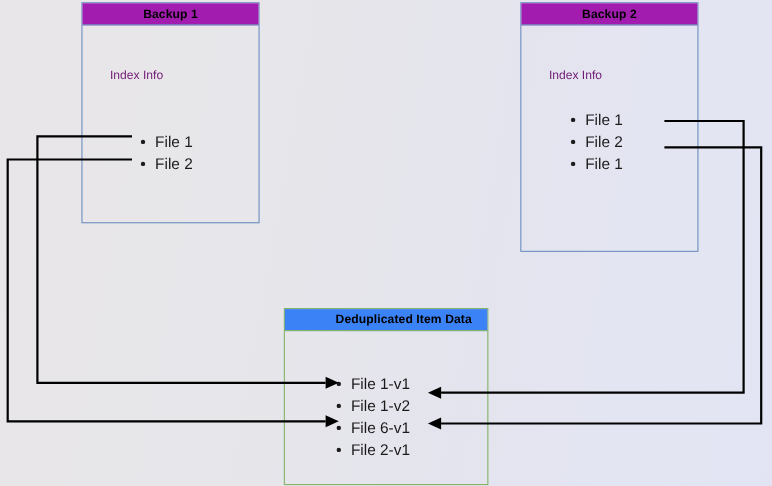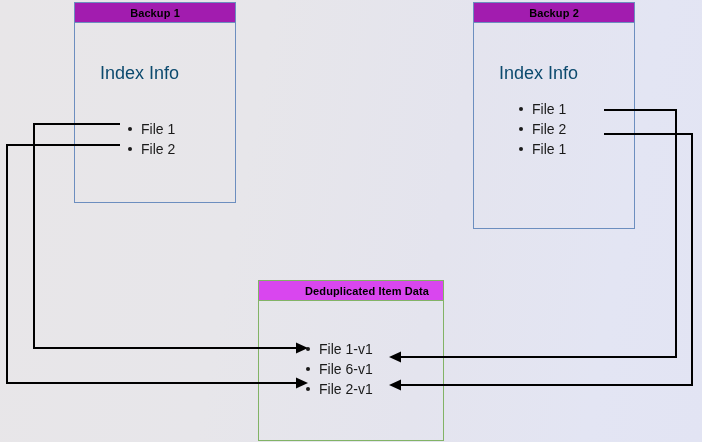--- a/index.html
+++ b/index.html
@@ -42,29 +42,29 @@
     border-bottom: 1px solid #6c8ebf;
     font-size: 11px;
     font-weight: bold;
     color: #000;
     display: flex;
     align-items: center;
     justify-content: center;
     letter-spacing: 0.1px;
   }
   .box.green .box-header {
-    background: #d946ef;
+    background: #3b82f6;
     border-bottom-color: #82b366;
     padding-left: 32px;
   }
 
   .index-label {
     position: absolute;
-    font-size: 18px;
-    color: #0c4a6e;
+    font-size: 11px;
+    color: #701a75;
     white-space: nowrap;
   }
 
   .file-list {
     position: absolute;
     margin: 0;
     padding: 0;
     list-style: none;
   }
   .file-list li {
@@ -128,20 +128,21 @@
       <li>File 1</li>
       <li>File 2</li>
       <li>File 1</li>
     </ul>
   </div>
 
   <div class="box green" style="left:258px; top:280px; width:186px; height:161px;">
     <div class="box-header">Deduplicated Item Data</div>
     <ul class="file-list" style="left:47px; top:58px;">
       <li>File 1-v1</li>
+      <li>File 1-v2</li>
       <li>File 6-v1</li>
       <li>File 2-v1</li>
     </ul>
   </div>
 
   <svg id="connectors" viewBox="0 0 702 442">
 
     <g>
       <path d="M 120 124 L 34 124 L 34 348 L 296 348"></path>
       <polygon points="296,342.5 308,348 296,353.5"></polygon>

